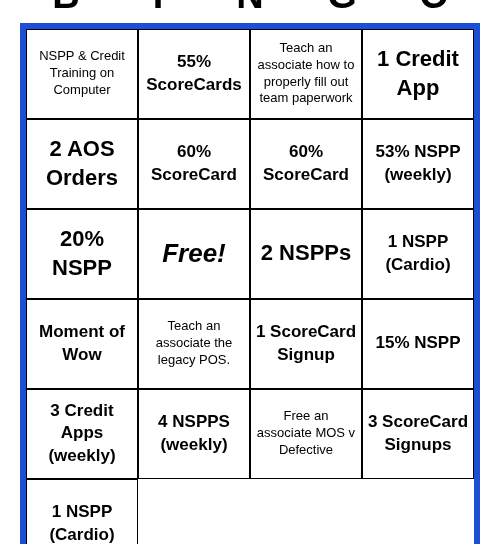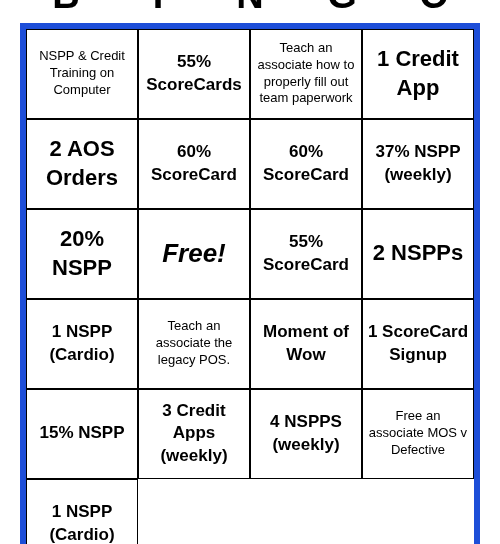--- a/index.html
+++ b/index.html
@@ -82,28 +82,28 @@
       <div class="bingo-header-cell">O</div>
     </div>
   <div class="bingo-grid">
   <div class="bingo-cell">NSPP &amp; Credit Training on Computer</div>
       <div class="bingo-cell medium-text">55% ScoreCards</div>
       <div class="bingo-cell">Teach an associate how to properly fill out team paperwork</div>
       <div class="bingo-cell large-text">1 Credit App</div>
       <div class="bingo-cell large-text">2 AOS Orders</div>
       <div class="bingo-cell medium-text">60% ScoreCard</div>
       <div class="bingo-cell medium-text">60% ScoreCard</div>
-      <div class="bingo-cell medium-text">37% NSPP (weekly)</div>
+      <div class="bingo-cell medium-text">53% NSPP (weekly)</div>
       <div class="bingo-cell large-text">20% NSPP</div>
       <div class="bingo-cell free">Free!</div>
-      <div class="bingo-cell medium-text">55% ScoreCard</div>
       <div class="bingo-cell large-text">2 NSPPs</div>
       <div class="bingo-cell medium-text">1 NSPP (Cardio)</div>
+      <div class="bingo-cell medium-text">Moment of Wow</div>
       <div class="bingo-cell">Teach an associate the legacy POS.</div>
-      <div class="bingo-cell medium-text">Moment of Wow</div>
       <div class="bingo-cell medium-text">1 ScoreCard Signup</div>
       <div class="bingo-cell medium-text">15% NSPP</div>
       <div class="bingo-cell medium-text">3 Credit Apps (weekly)</div>
       <div class="bingo-cell medium-text">4 NSPPS (weekly)</div>
       <div class="bingo-cell">Free an associate MOS v Defective</div>
+      <div class="bingo-cell medium-text">3 ScoreCard Signups</div>
       <div class="bingo-cell medium-text">1 NSPP (Cardio)</div>
     </div>
 </div>
 
 </body></html>

